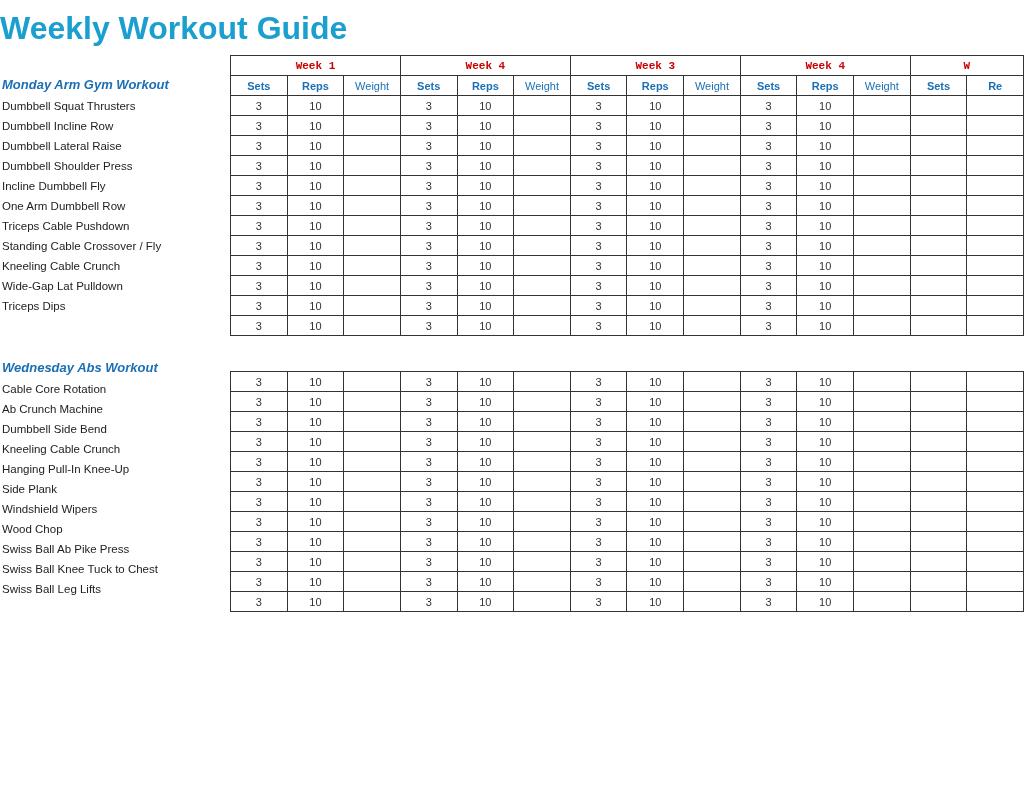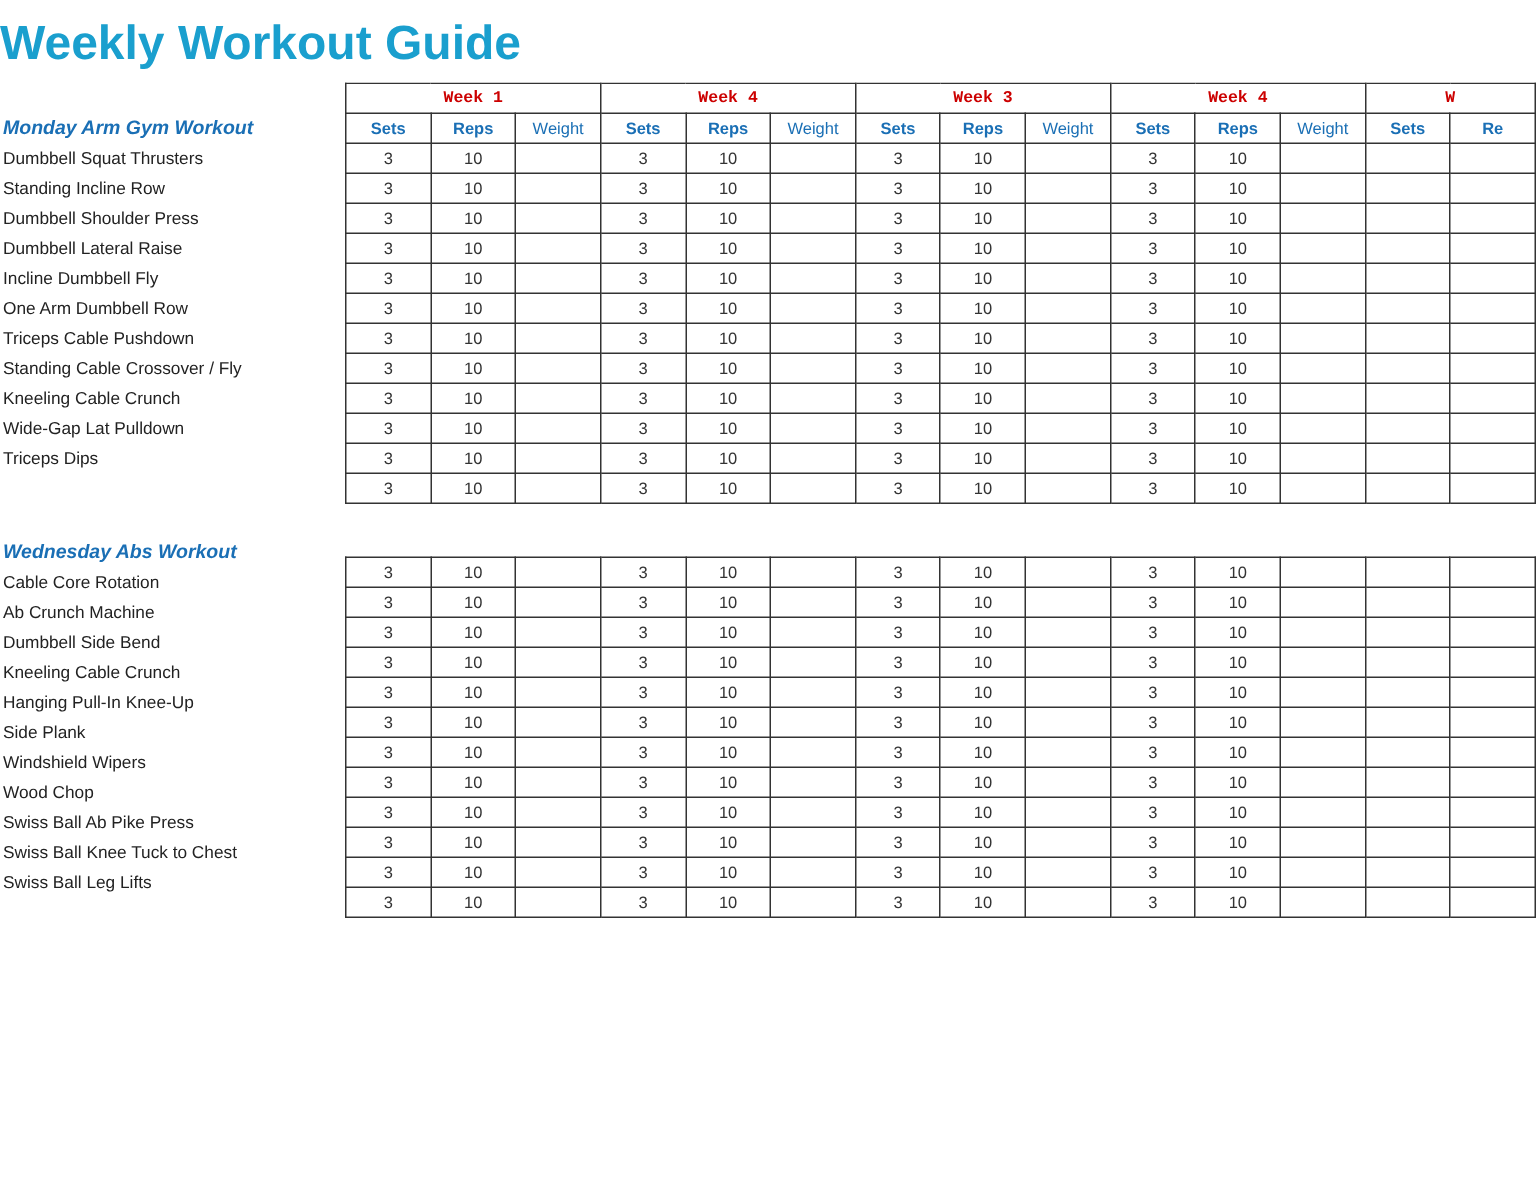--- a/index.html
+++ b/index.html
@@ -94,23 +94,23 @@
   <div class="header">
     <h1>Weekly Workout Guide</h1>
   </div>
   <div class="content">
 
     <div class="exercises-panel">
 
       <div class="section-title">Monday Arm Gym Workout</div>
       <div id="monday-exercises">
           <div class="exercise-item">Dumbbell Squat Thrusters</div>
-          <div class="exercise-item">Standing Incline Row</div>
+          <div class="exercise-item">Dumbbell Incline Row</div>
+          <div class="exercise-item">Dumbbell Lateral Raise</div>
           <div class="exercise-item">Dumbbell Shoulder Press</div>
-          <div class="exercise-item">Dumbbell Lateral Raise</div>
           <div class="exercise-item">Incline Dumbbell Fly</div>
           <div class="exercise-item">One Arm Dumbbell Row</div>
           <div class="exercise-item">Triceps Cable Pushdown</div>
           <div class="exercise-item">Standing Cable Crossover / Fly</div>
           <div class="exercise-item">Kneeling Cable Crunch</div>
           <div class="exercise-item">Wide-Gap Lat Pulldown</div>
           <div class="exercise-item">Triceps Dips</div>
         </div>
 
       <div class="section-spacer"></div>

